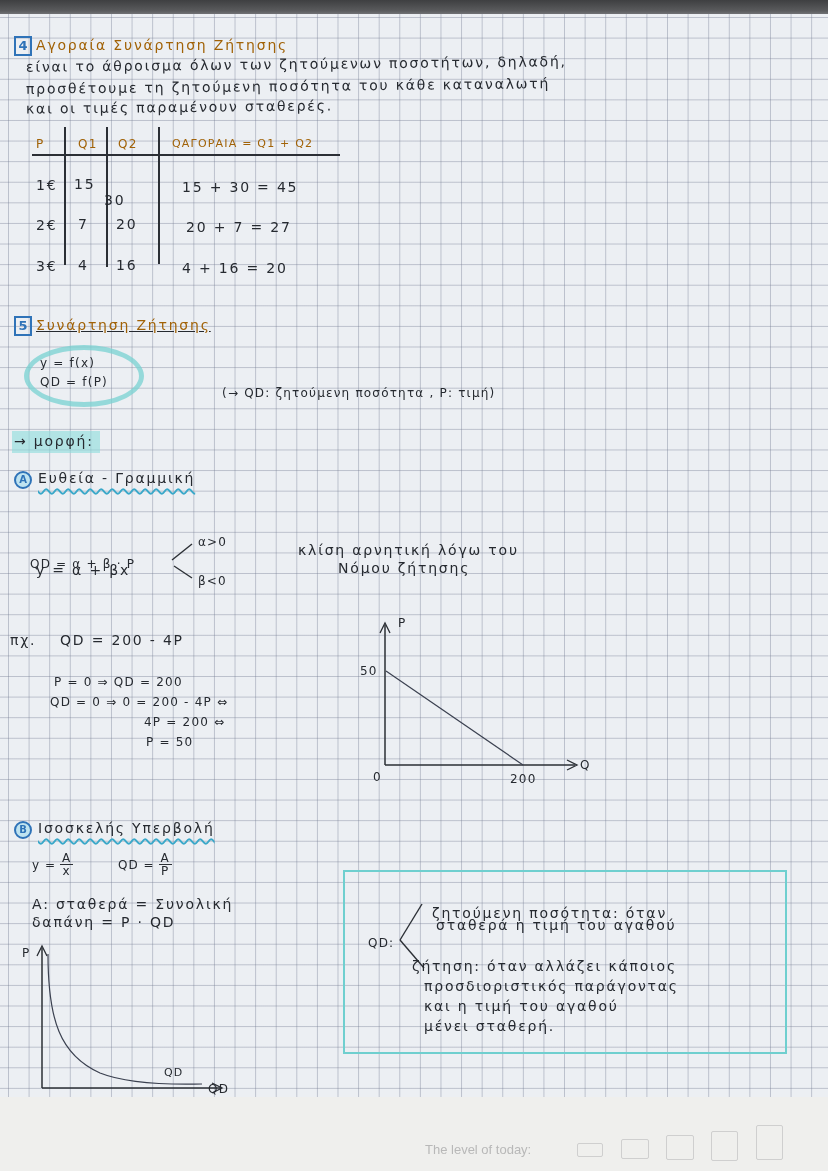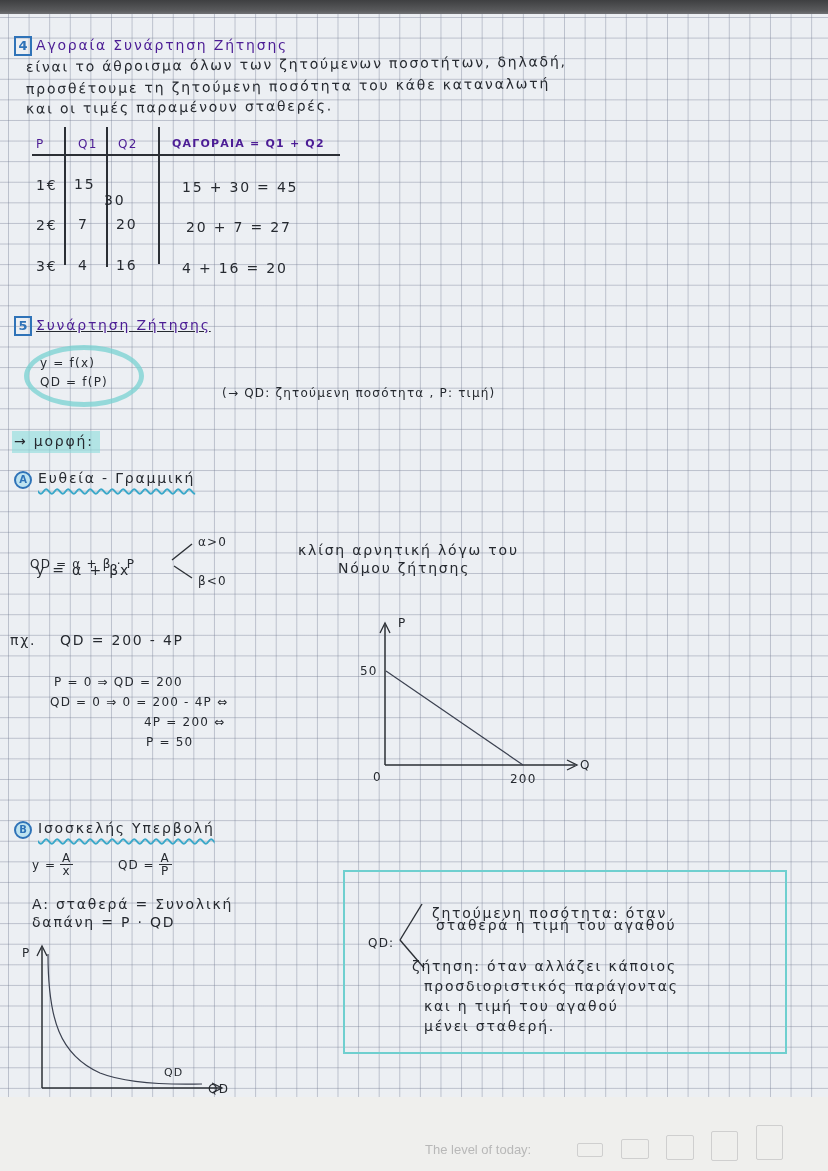--- a/index.html
+++ b/index.html
@@ -21,21 +21,21 @@
       linear-gradient(180deg, rgba(120,128,150,0.42) 1px, transparent 1px);
     background-size: 20.6px 20.6px;
     background-position: 8px 3px;
   }
   .footer-area {
     position: absolute; left: 0; top: 1097px; width: 828px; height: 74px;
     background: #efefed;
   }
   .t { position: absolute; white-space: nowrap; letter-spacing: 1.2px; }
   .hand { font-size: 14px; letter-spacing: 1.8px; }
-  .blue { color: #4c1d95; }
+  .blue { color: #a16207; }
   .small { font-size: 12px; letter-spacing: 1.2px; }
   .boxnum {
     display: inline-block; border: 2px solid #2f73b8; color: #2f73b8;
     width: 14px; height: 16px; line-height: 16px; text-align: center;
     font-size: 13px; font-weight: bold; margin-right: 4px; letter-spacing: 0;
   }
   .circnum {
     display: inline-block; border: 2px solid #2f73b8; color: #2f73b8;
     width: 14px; height: 14px; line-height: 14px; text-align: center;
     border-radius: 50%; font-size: 10px; font-weight: bold; margin-right: 6px;
@@ -71,21 +71,21 @@
   <span class="boxnum">4</span><span class="blue">Αγοραία Συνάρτηση Ζήτησης</span>
 </div>
 <div class="t hand" style="left:26px;top:56px;transform:rotate(-0.6deg);">είναι το άθροισμα όλων των ζητούμενων ποσοτήτων, δηλαδή,</div>
 <div class="t hand" style="left:26px;top:78px;transform:rotate(-0.6deg);">προσθέτουμε τη ζητούμενη ποσότητα του κάθε καταναλωτή</div>
 <div class="t hand" style="left:26px;top:99px;transform:rotate(-0.6deg);">και οι τιμές παραμένουν σταθερές.</div>
 
 <div>
   <div class="t small blue" style="left:36px;top:137px;">P</div>
   <div class="t small blue" style="left:78px;top:137px;">Q1</div>
   <div class="t small blue" style="left:118px;top:137px;">Q2</div>
-  <div class="t small blue" style="left:172px;top:137px;font-size:11px;font-weight:bold;">QΑΓΟΡΑΙΑ = Q1 + Q2</div>
+  <div class="t small blue" style="left:172px;top:137px;font-size:11px;">QΑΓΟΡΑΙΑ = Q1 + Q2</div>
   <div class="tbl-line" style="left:32px;top:154px;width:308px;height:1.5px;"></div>
   <div class="tbl-line" style="left:64px;top:127px;width:1.5px;height:138px;"></div>
   <div class="tbl-line" style="left:106px;top:127px;width:1.5px;height:140px;"></div>
   <div class="tbl-line" style="left:158px;top:127px;width:1.5px;height:137px;"></div>
 
   <div>
     <div class="t hand" style="left:36px;top:177px;">1€</div>
     <div class="t hand" style="left:74px;top:176px;">15</div>
     <div class="t hand" style="left:104px;top:176px;margin-top:16px;">30</div>
     <div class="t hand" style="left:182px;top:179px;">15 + 30 = 45</div>

